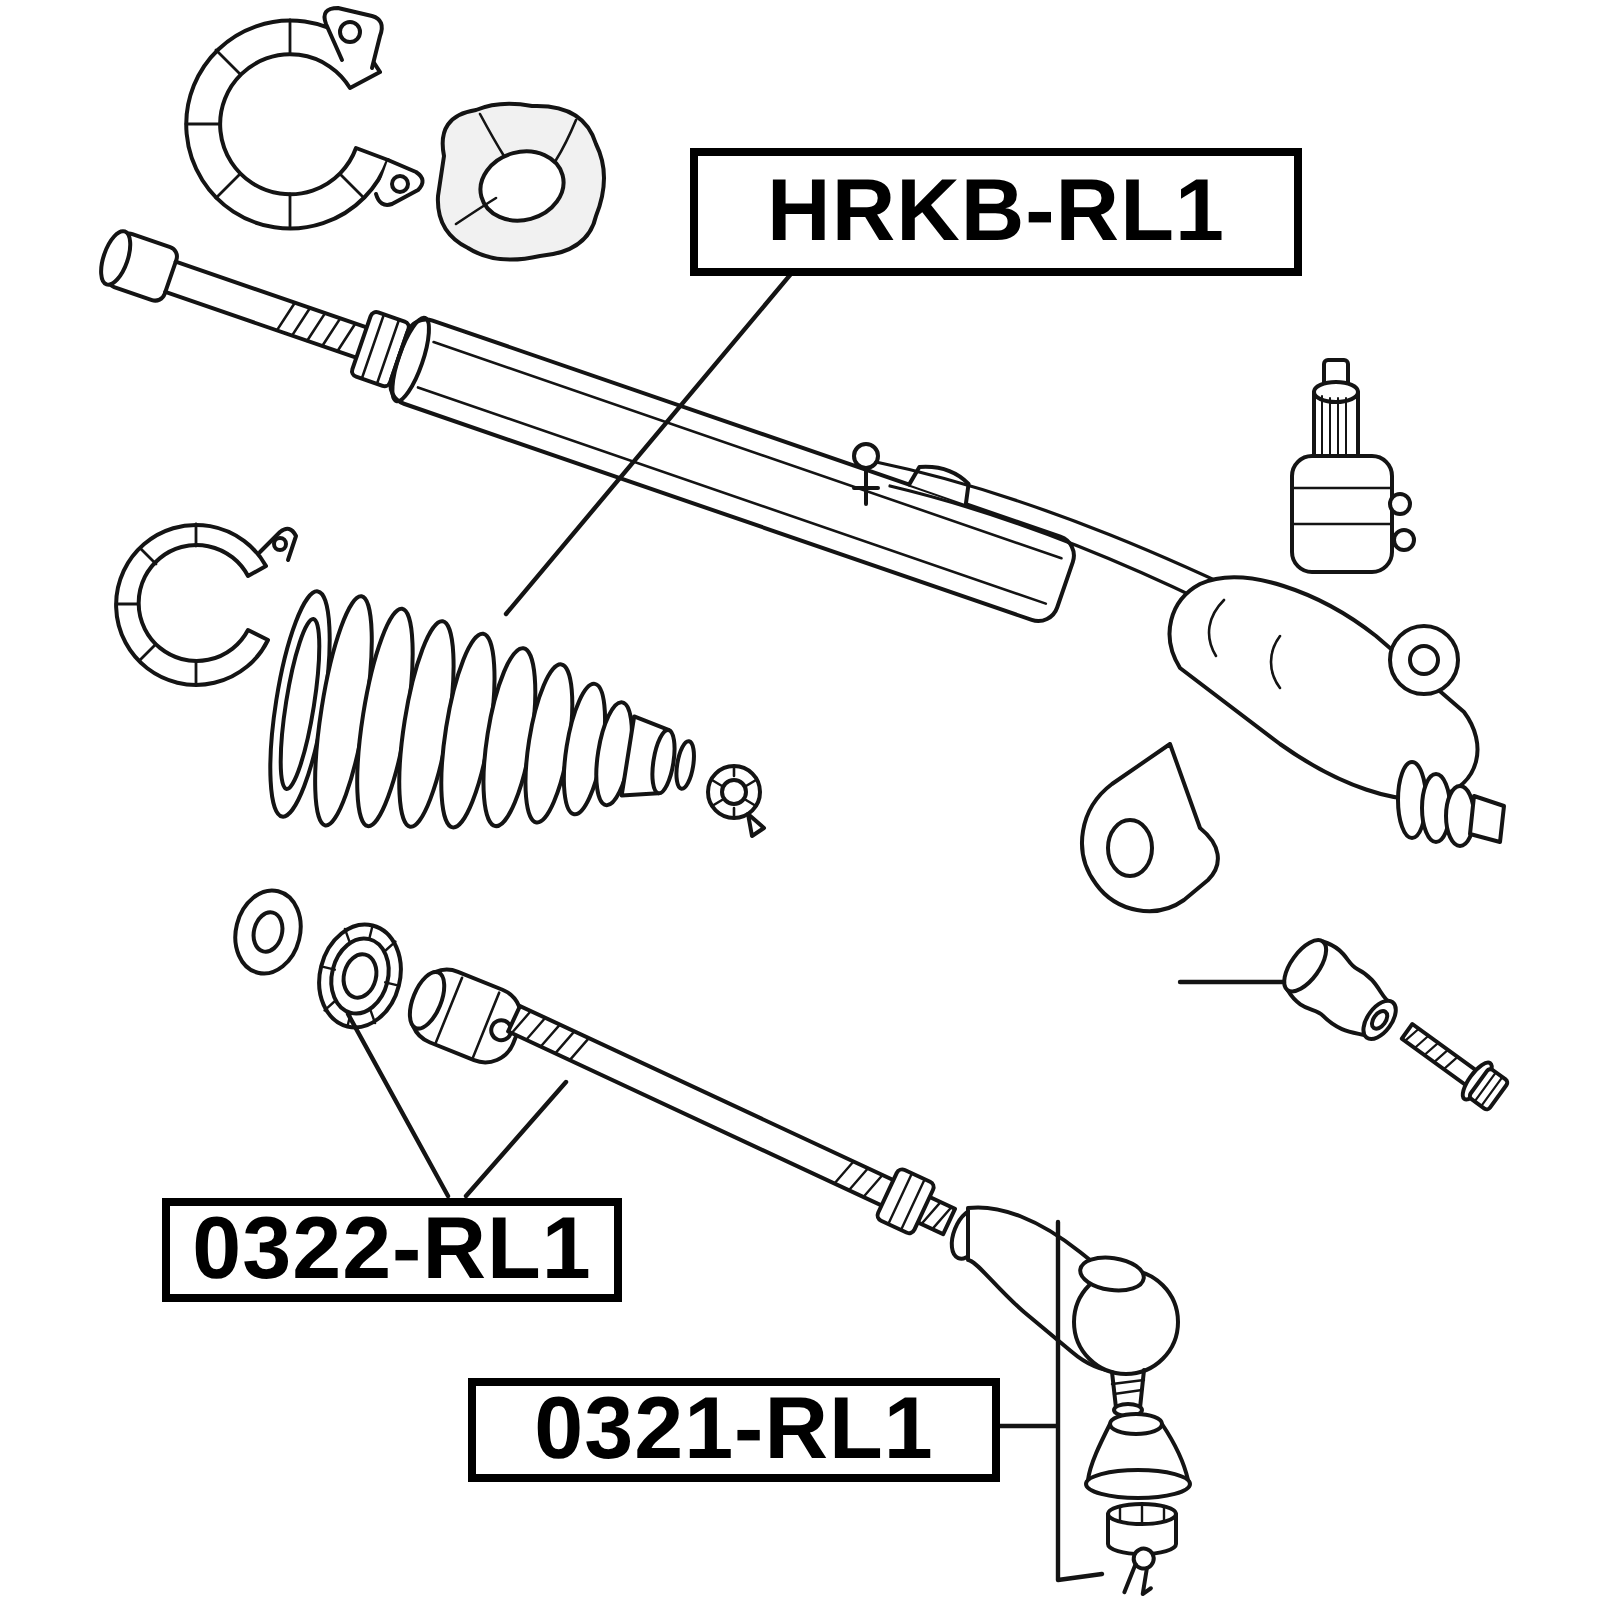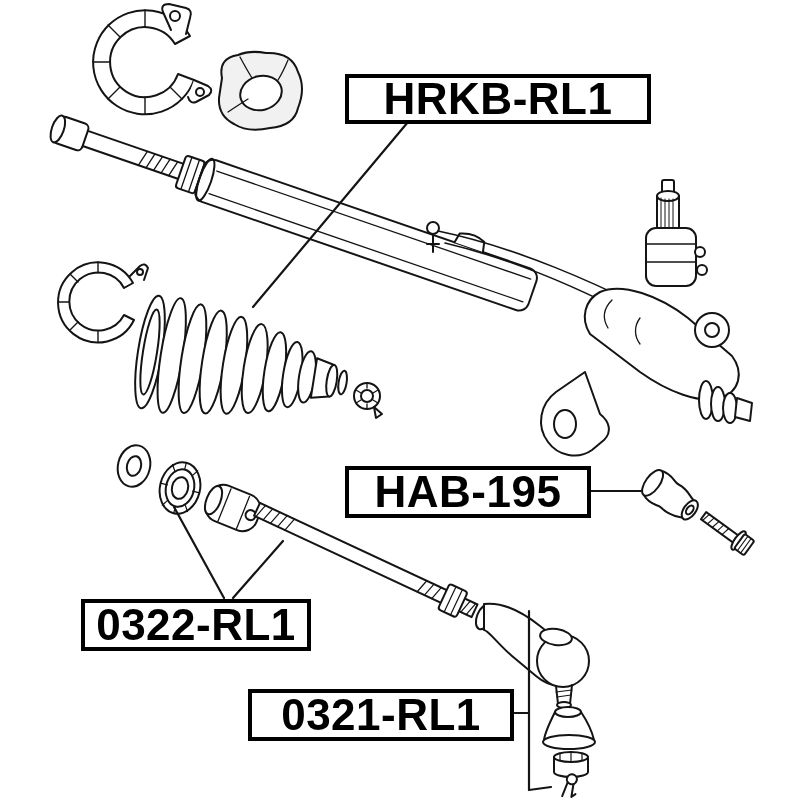--- a/index.html
+++ b/index.html
@@ -190,21 +190,20 @@
       <g stroke-width="2.2">
         <line x1="408" y1="122" x2="253" y2="307"></line>
         <line x1="590" y1="491" x2="642" y2="491"></line>
         <path d="M174,507 L224,598 M283,541 L233,598"></path>
         <path d="M500,713 L529,713 M529,713 L529,611 M529,713 L529,790 M529,790 L551,787"></path>
       </g>
 
     </g>
   </svg>
 
-  <div class="label-box" style="left:345px; top:74px; width:306px; height:50px;">HRKB-RL1</div>
-
-  <div class="label-box" style="left:345px; top:466px; width:246px; height:52px;">HAB-195</div>
+  <div class="label-box" style="left:345px; top:74px; width:306px; height:64px;">HRKB-RL1</div>
+
 
   <div class="label-box" style="left:81px; top:599px; width:230px; height:52px;">0322-RL1</div>
 
-  <div class="label-box" style="left:248px; top:689px; width:266px; height:52px;">0321-RL1</div>
+  <div class="label-box" style="left:234px; top:689px; width:266px; height:52px;">0321-RL1</div>
 
 </div>
 
 </body></html>

